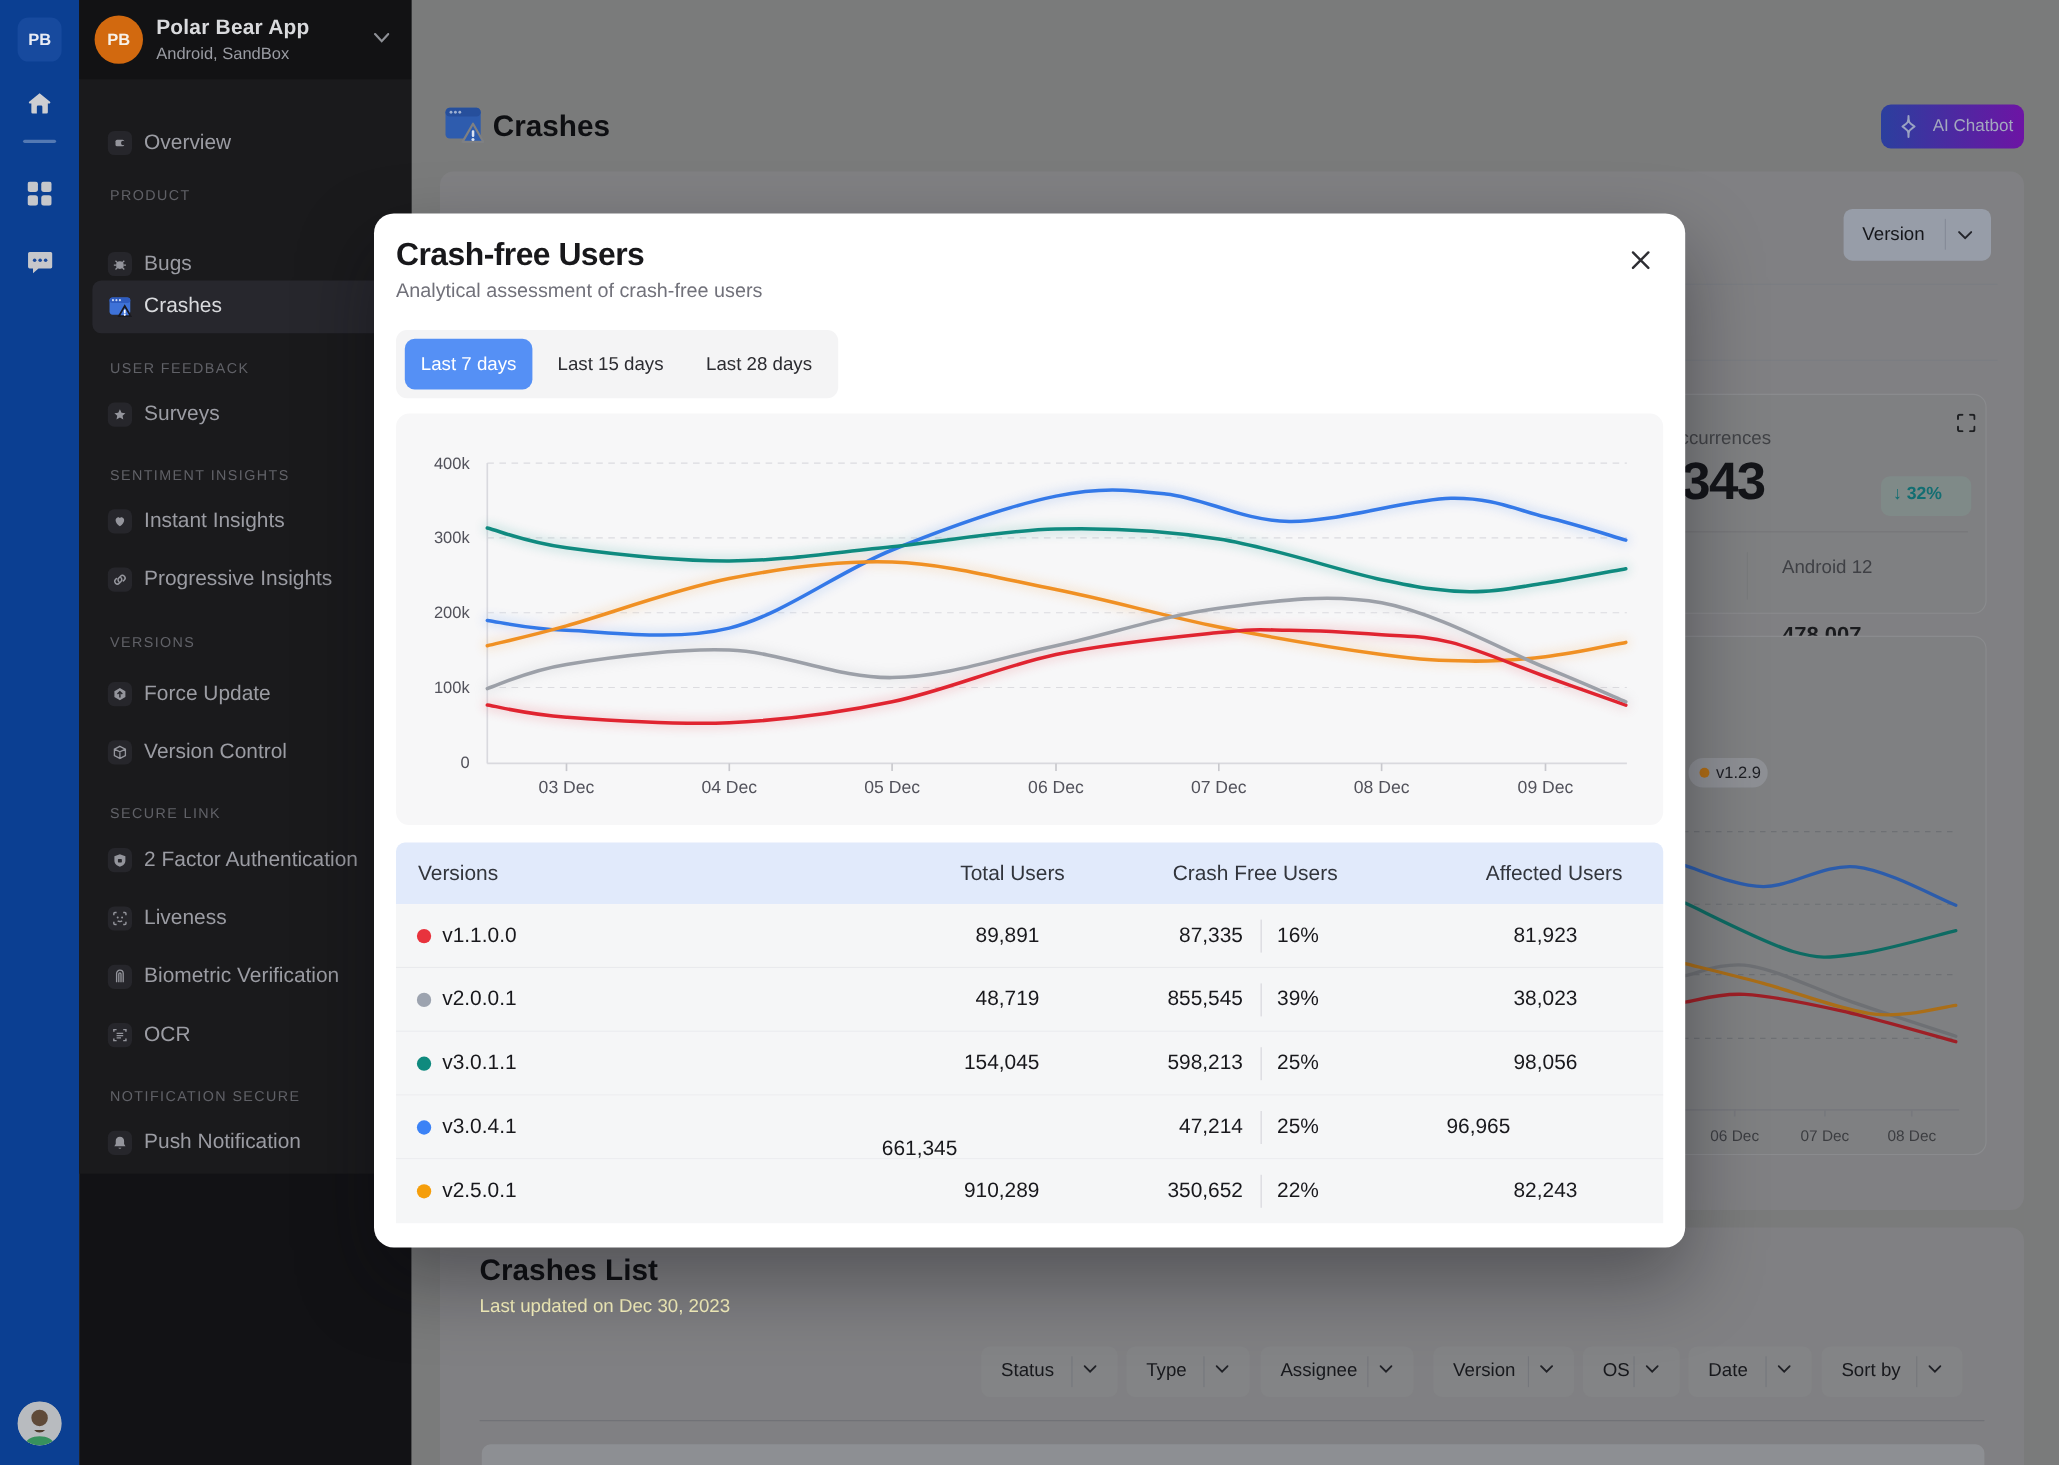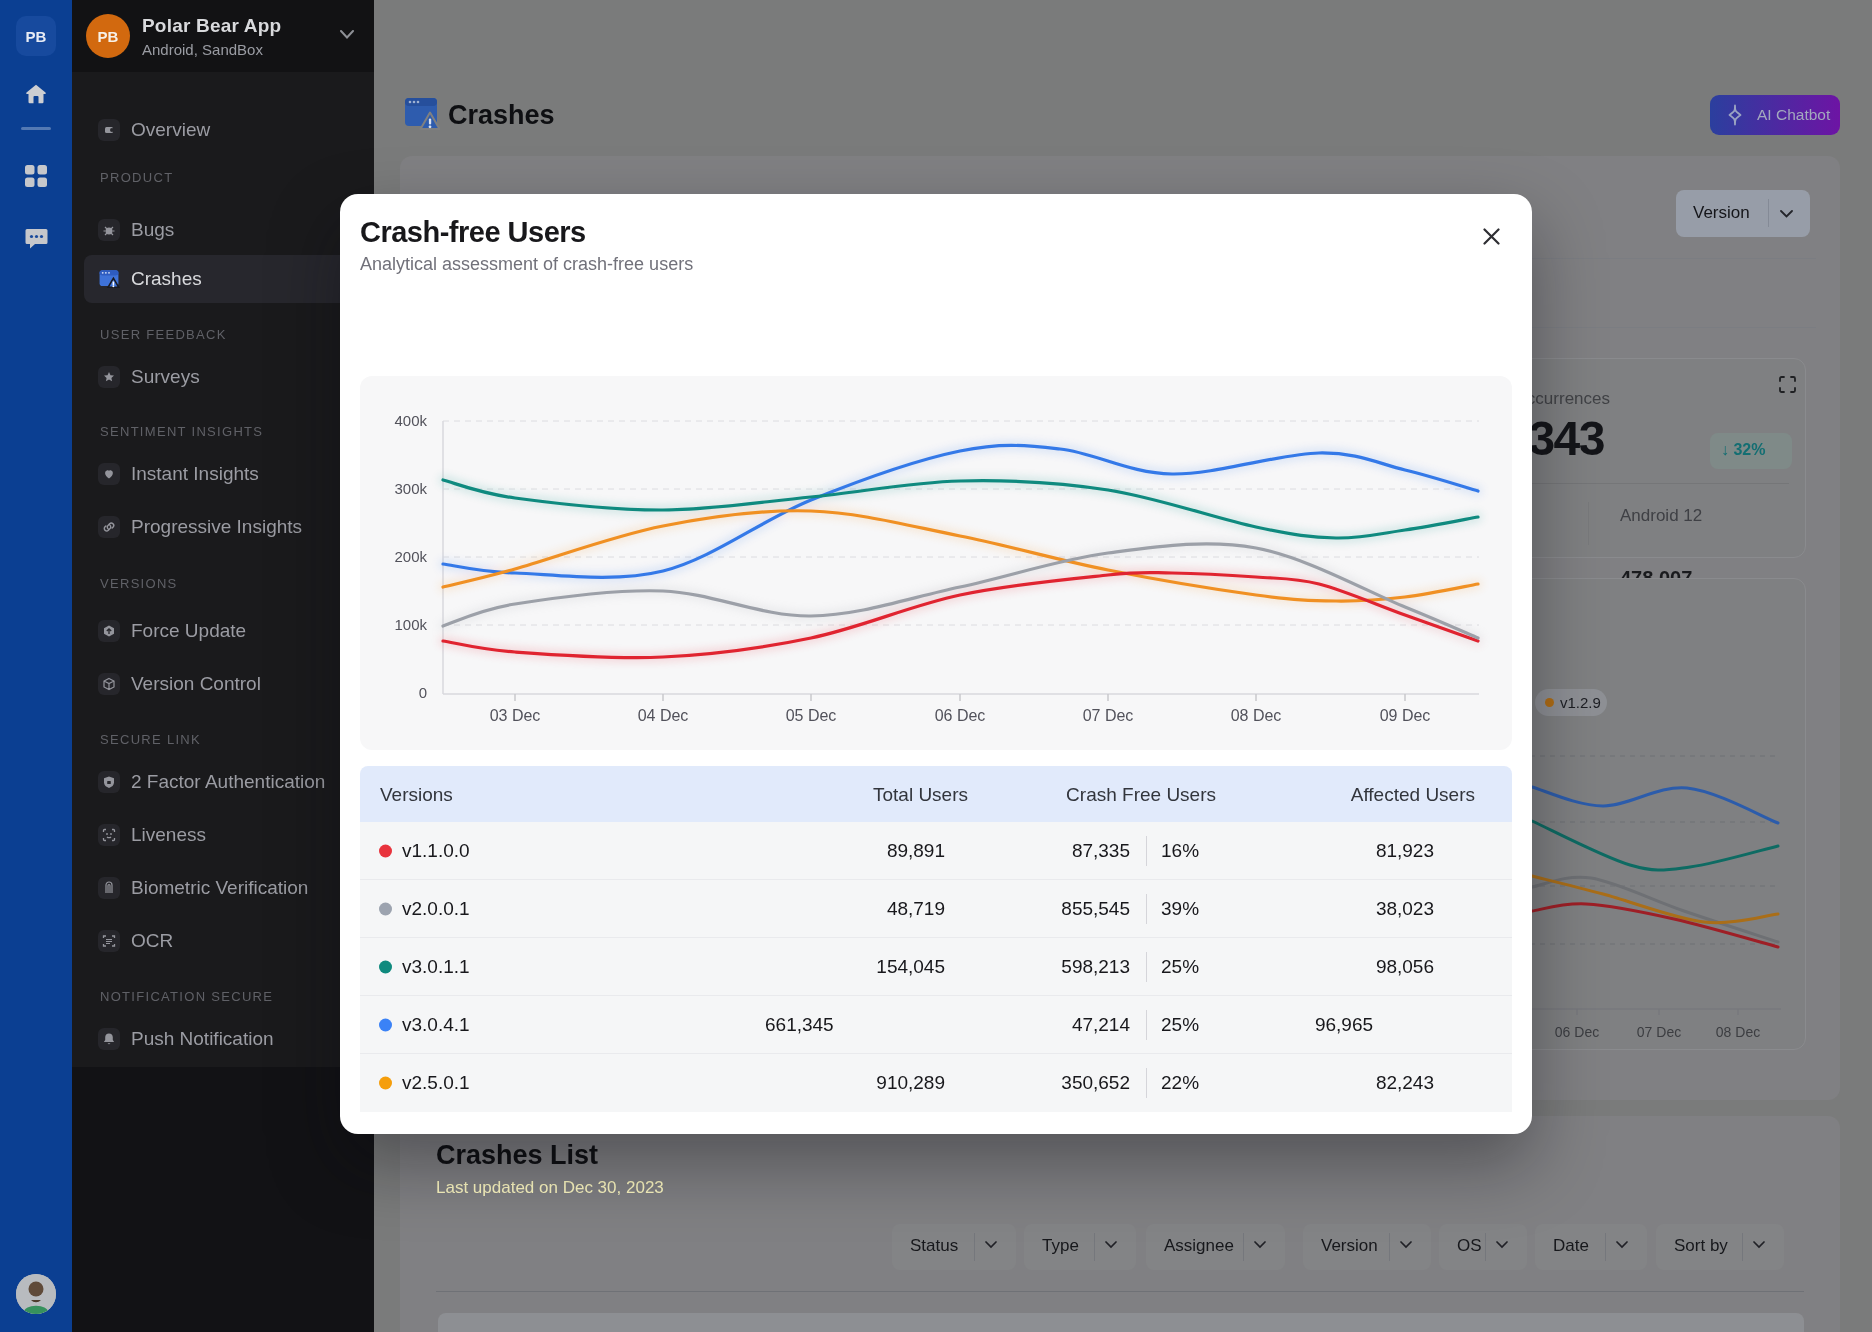--- a/index.html
+++ b/index.html
@@ -103,21 +103,21 @@
       <div class="sb-item" style="top:106px">
         <span class="chip">
           <svg width="14" height="14" viewBox="0 0 14 14">
             <rect x="3" y="4" width="8" height="6" rx="1.5" fill="#94959c"></rect>
             <circle cx="10" cy="7" r="2" fill="#26262b"></circle>
           </svg>
         </span>
         <span class="txt">Overview</span>
       </div>
       <div class="sb-label" style="top:170px">PRODUCT</div>
-      <div class="sb-item" style="top:206px">
+      <div class="sb-item" style="top:216px">
         <span class="chip">
           <svg width="14" height="14" viewBox="0 0 14 14">
             <circle cx="7" cy="8" r="3.5" fill="#94959c"></circle>
             <path d="M3 4 L5 6 M11 4 L9 6 M1.5 8 h2 M10.5 8 h2 M3 12 l2-2 M11 12 l-2-2" stroke="#94959c" stroke-width="1.2"></path>
           </svg>
         </span>
         <span class="txt">Bugs</span>
       </div>
       <div class="sb-item" style="top:255px">
         <span class="chip" style="background:transparent">
@@ -364,20 +364,25 @@
   <div class="abs" style="left:62px; top:1291px; width:1368px; height:1px; background:#6f7176;"></div>
   <div class="abs" style="left:64px; top:1313px; width:1366px; height:19px; background:#8d8f93; border-radius:8px 8px 0 0;"></div>
 </div>
 
 <div class="modal">
   <div class="m-title">Crash-free Users</div>
   <div class="m-sub">Analytical assessment of crash-free users</div>
   <svg class="abs" style="left:1143px; top:34px;" width="17" height="17" viewBox="0 0 17 17">
       <path d="M1.5 1.5 L15.5 15.5 M15.5 1.5 L1.5 15.5" stroke="#2e2e33" stroke-width="2.2" stroke-linecap="round"></path>
     </svg>
+  <div class="tabs">
+    <div class="tab-a">Last 7 days</div>
+    <div class="tab-i" style="left:135px; width:120px;">Last 15 days</div>
+    <div class="tab-i" style="left:270px; width:120px;">Last 28 days</div>
+  </div>
   <div class="chartcard">
   <svg width="1152" height="374" viewBox="0 0 1152 374">
     <defs>
       <filter id="soft" x="-50%" y="-50%" width="200%" height="200%">
             <feGaussianBlur stdDeviation="5"></feGaussianBlur>
           </filter>
     </defs>
     <g stroke="#dcdce0" stroke-width="1" stroke-dasharray="6 5">
       <line x1="83" y1="45" x2="1119" y2="45"></line>
           <line x1="83" y1="113" x2="1119" y2="113"></line>
@@ -457,21 +462,21 @@
     <span class="td" style="left:42px">v3.0.1.1</span>
     <span class="td" style="left:405px;width:180px;text-align:right;">154,045</span>
     <span class="td" style="left:590px;width:180px;text-align:right;">598,213</span>
     <span class="td" style="left:801px;">25%</span>
     <span class="td" style="left:894px;width:180px;text-align:right;">98,056</span>
     <span class="tdiv"></span>
   </div>
       <div class="trow" style="top:802px;border-bottom:1px solid #e9eaed;">
     <span class="tdot" style="background:#3b82f6"></span>
     <span class="td" style="left:42px">v3.0.4.1</span>
-    <span class="td" style="left:405px;width:180px;text-align:left;">661,345</span>
+    <span class="td" style="left:386px;width:180px;text-align:center;margin-top:20px;">661,345</span>
     <span class="td" style="left:590px;width:180px;text-align:right;">47,214</span>
     <span class="td" style="left:801px;">25%</span>
     <span class="td" style="left:894px;width:180px;text-align:center;">96,965</span>
     <span class="tdiv"></span>
   </div>
       <div class="trow" style="top:860px;">
     <span class="tdot" style="background:#f59e0b"></span>
     <span class="td" style="left:42px">v2.5.0.1</span>
     <span class="td" style="left:405px;width:180px;text-align:right;">910,289</span>
     <span class="td" style="left:590px;width:180px;text-align:right;">350,652</span>

